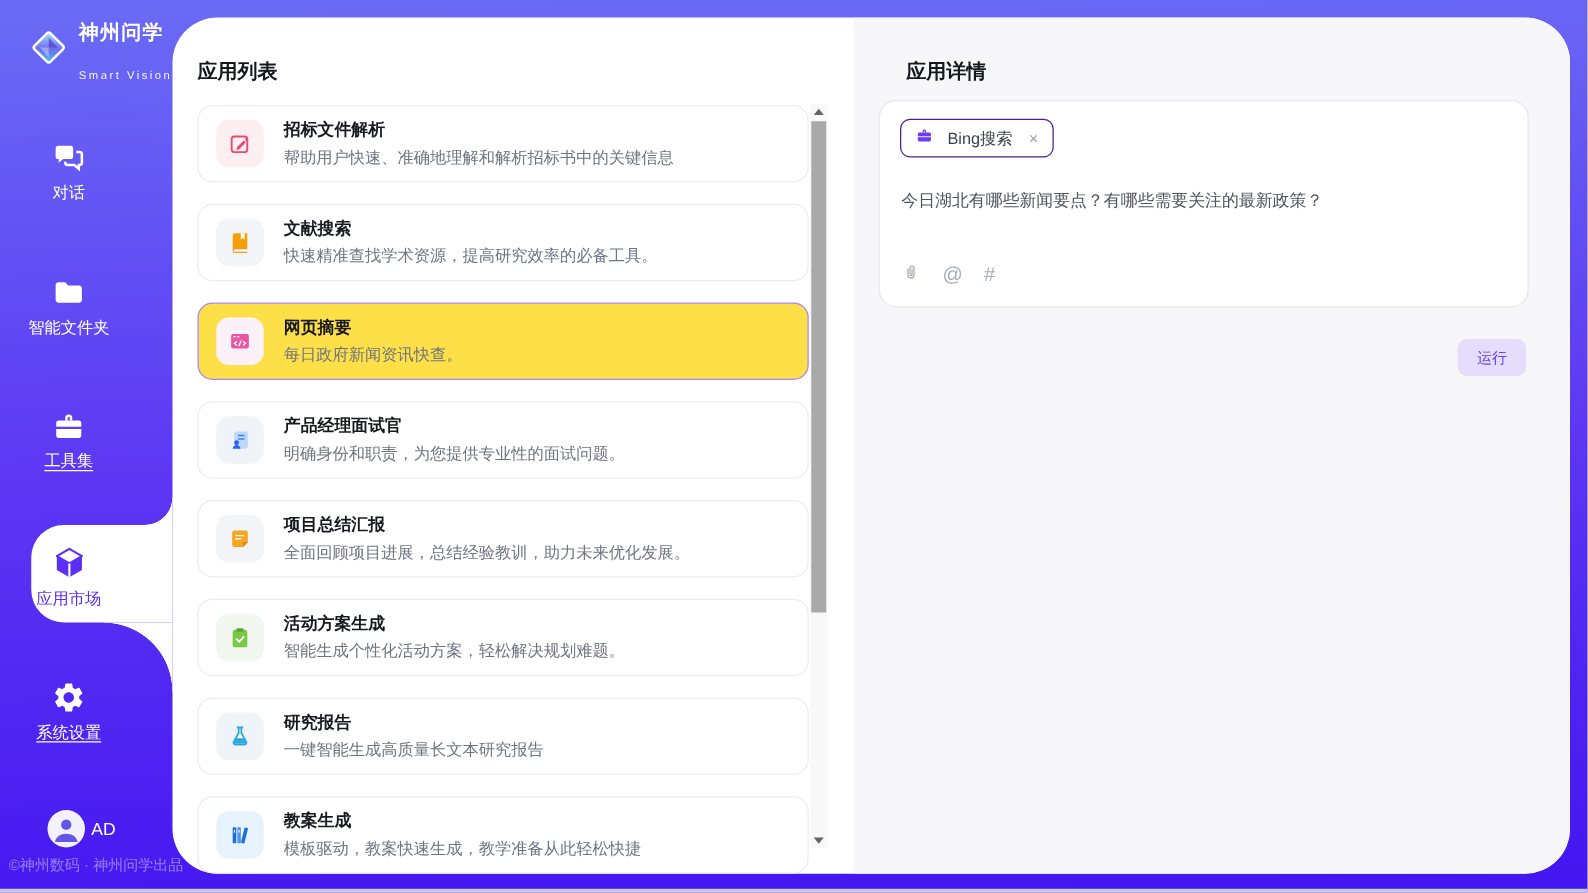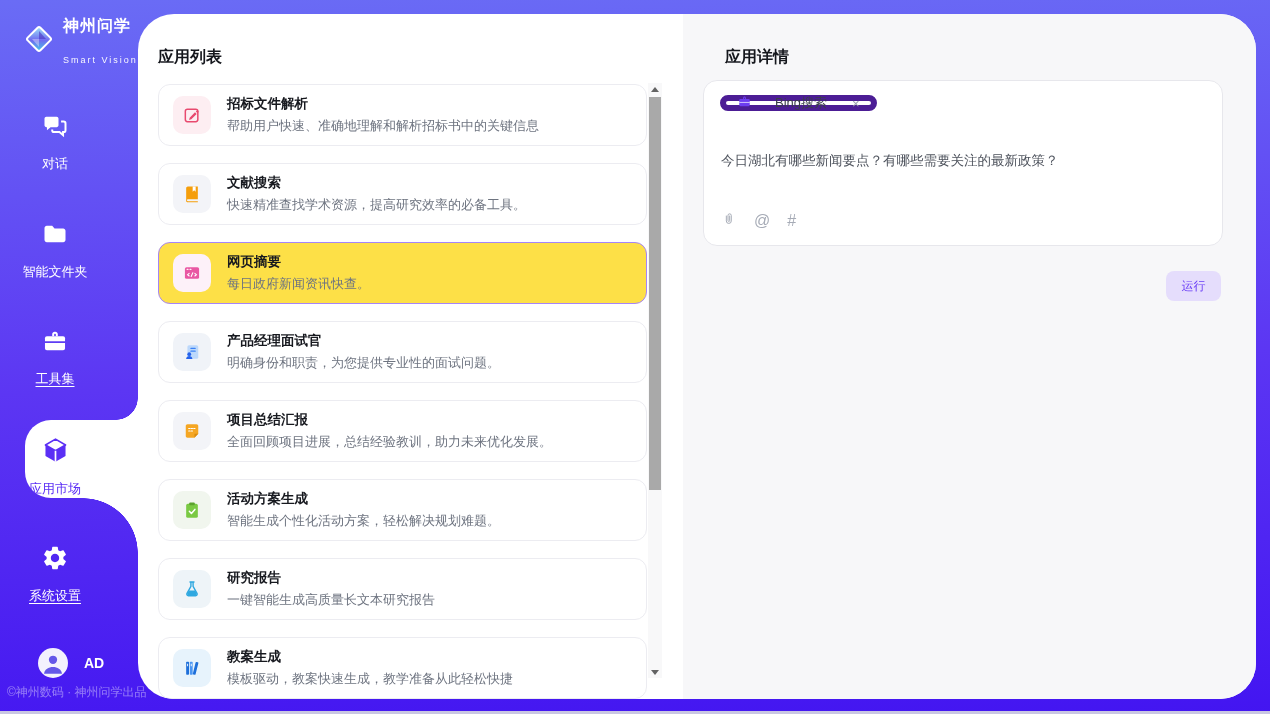--- a/index.html
+++ b/index.html
@@ -5,29 +5,29 @@
   * { margin:0; padding:0; box-sizing:border-box; }
   html,body { width:1270px; height:714px; overflow:hidden; font-family:"Liberation Sans","DejaVu Sans",sans-serif; }
   .page { position:absolute; inset:0; background:linear-gradient(178deg,#6a6cf5 0%,#5c36f3 52%,#4315f1 100%); }
   .window-edge { position:absolute; left:0; right:0; bottom:0; height:3px; background:#c9c7e2; }
 
   
   .sidebar { position:absolute; left:0; top:0; width:138px; height:714px; color:#fff; }
   .logo { position:absolute; left:22px; top:16px; display:flex; align-items:center; gap:7px; }
   .logo-text-cn { font-size:16px; font-weight:700; letter-spacing:1px; }
   .logo-text-en { font-size:9px; letter-spacing:2px; opacity:.95; margin-top:18px; }
-  .nav-item { position:absolute; left:0; width:110px; display:flex; flex-direction:column; align-items:center; gap:12px; font-size:13px; color:#fff; cursor:pointer; }
+  .nav-item { position:absolute; left:0; width:110px; display:flex; flex-direction:column; align-items:center; gap:2px; font-size:13px; color:#fff; cursor:pointer; }
   .nav-item.underlined .nav-label { text-decoration:underline; text-underline-offset:3px; }
   .nav-item.active { color:#5b2ff5; }
   .active-pill { position:absolute; left:25px; top:420px; width:113px; height:78px; background:#fff; border-radius:26px 0 0 26px; }
   .active-pill::before { content:""; position:absolute; right:0; top:-22px; width:22px; height:22px;
       background:radial-gradient(circle at 0 0, rgba(0,0,0,0) 21.5px, #fff 22px); }
   .active-pill::after { content:""; position:absolute; right:0; bottom:-55px; width:55px; height:55px;
       background:radial-gradient(circle at 0 100%, rgba(0,0,0,0) 54.5px, #fff 55px); }
-  .user-row { position:absolute; left:38px; top:648px; display:flex; align-items:center; gap:16px;font-weight:bold; }
+  .user-row { position:absolute; left:38px; top:648px; display:flex; align-items:center; gap:5px; }
   .avatar { width:30px; height:30px; border-radius:50%; background:#f3f1fd; display:flex; align-items:center; justify-content:center; overflow:hidden; }
   .user-name { font-size:14px; color:#fff; }
   .copyright { position:absolute; left:7px; top:684px; font-size:12px; color:rgba(255,255,255,.42); white-space:nowrap; }
 
   
   .main { position:absolute; left:138px; top:14px; right:14px; bottom:15px; background:#fff; border-radius:36px; display:flex; overflow:hidden; }
   .left-panel { width:545px; position:relative; flex:none; }
   .right-panel { flex:1; background:#f7f7f9; position:relative; }
   .panel-title { position:absolute; left:20px; top:33px; font-size:16px; font-weight:700; color:#15171d;text-align:right; }
   .right-panel .panel-title { left:22px;margin-left:20px; }
@@ -46,22 +46,22 @@
   .scrollbar { position:absolute; right:21px; top:69px; width:14px; height:595px; background:#f8f8f9; }
   .sb-arrow { position:absolute; left:0; width:14px; height:12px; display:flex; align-items:center; justify-content:center; }
   .sb-arrow.up { top:0; } .sb-arrow.down { bottom:0; }
   .tri-up { width:0; height:0; border-left:4px solid transparent; border-right:4px solid transparent; border-bottom:5px solid #636363; }
   .tri-down { width:0; height:0; border-left:4px solid transparent; border-right:4px solid transparent; border-top:5px solid #636363; }
   .sb-thumb { position:absolute; left:1px; top:14px; width:12px; height:393px; background:#a9a9a9; }
 
   
   .detail-card { position:absolute; left:20px; top:66px; width:520px; height:166px; background:#fff;
       border:1px solid #e7e7ec; border-radius:14px; }
-  .tool-chip { position:absolute; left:16px; top:14px; height:16px; display:inline-flex; align-items:center; gap:23px;
-      padding:0 11px; border:6px solid #4c1d95; border-radius:8px; background:#fff; cursor:pointer; }
+  .tool-chip { position:absolute; left:16px; top:14px; height:31px; display:inline-flex; align-items:center; gap:11px;
+      padding:0 11px; border:1px solid #4c1d95; border-radius:8px; background:#fff; cursor:pointer; }
   .chip-label { font-size:13px; color:#3a3f48; }
   .chip-close { font-size:13px; color:#9aa0ab; margin-left:2px; cursor:pointer; }
   .query-text { position:absolute; left:17px; top:70px; right:16px; font-size:13.5px; color:#4e535d; line-height:19px; cursor:text; }
   .composer-icons { position:absolute; left:17px; bottom:13px; display:flex; align-items:center; gap:17px; color:#a6abb6; }
   .sym-icon { font-size:16px; line-height:16px; cursor:pointer; }
   .run-button { position:absolute; top:257px; right:35px; width:55px; height:30px; border-radius:8px; border:none;
       background:#e5ddfc; color:#6a3ef6; font-size:12px; display:flex; align-items:center; justify-content:center;
       cursor:pointer; font-family:inherit; }
 </style>
 </head>

